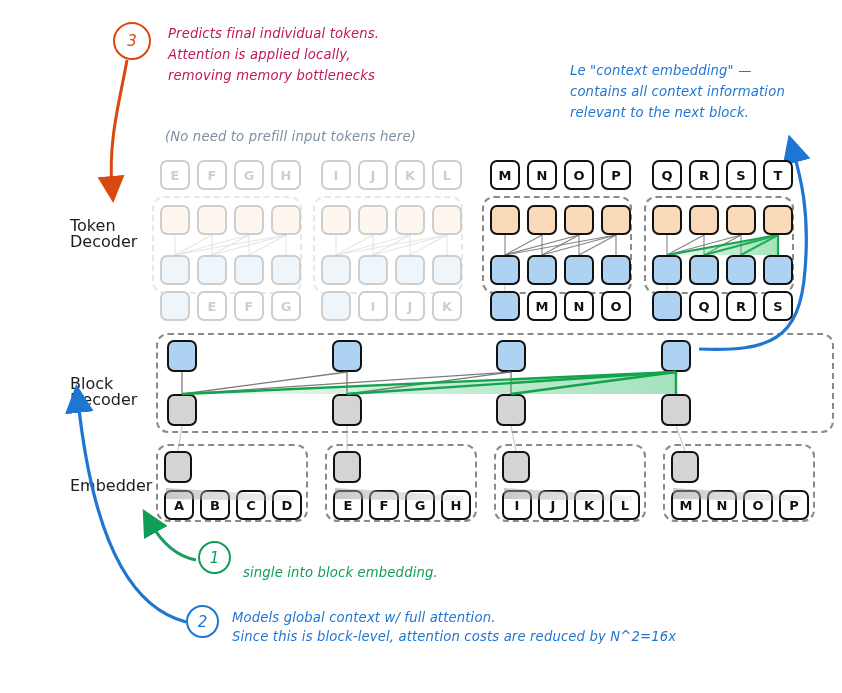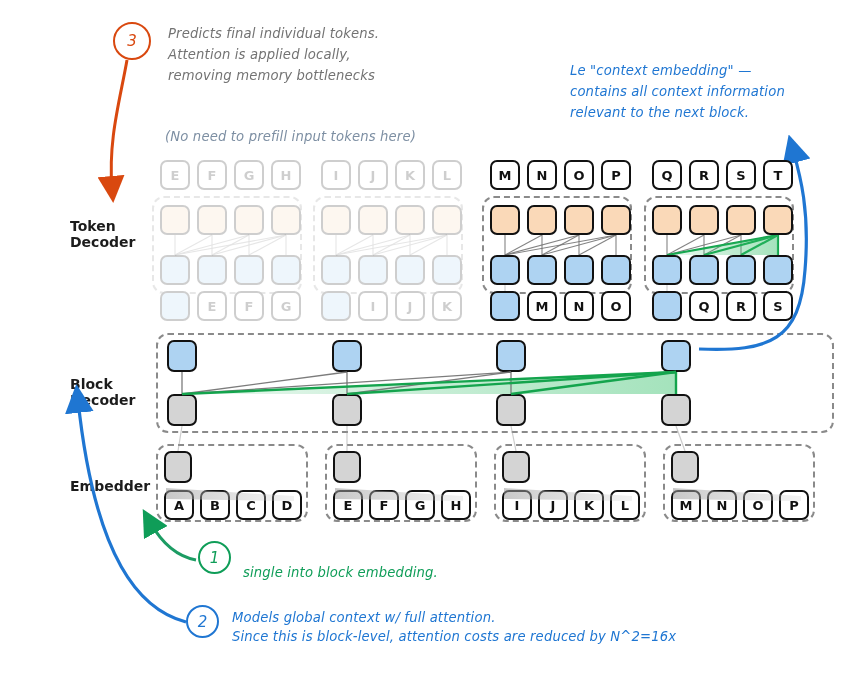--- a/index.html
+++ b/index.html
@@ -18,31 +18,31 @@
   
   .hand {
     position: absolute;
     font-family: "DejaVu Sans", sans-serif;
     font-size: 13.2px;
     line-height: 17.4px;
     font-style: italic;
     letter-spacing: 0.15px;
     white-space: pre;
   }
-  .hand.orange { color: #737373; }
+  .hand.orange { color: #be185d; }
   .hand.blue   { color: #1f76d2; }
   .hand.green  { color: #0f9d58; }
   .hand.gray   { color: #7d8fa3; }
 
   
   .stage-label {
     position: absolute;
     font-family: "DejaVu Sans", sans-serif;
-    font-weight: bold;
-    font-size: 14px;
+    font-weight: normal;
+    font-size: 16px;
     line-height: 16px;
     color: #1c1c1c;
     text-align: left;
     white-space: pre;
   }
 
   
   .cell {
     position: absolute;
     border: 2.1px solid #111;

